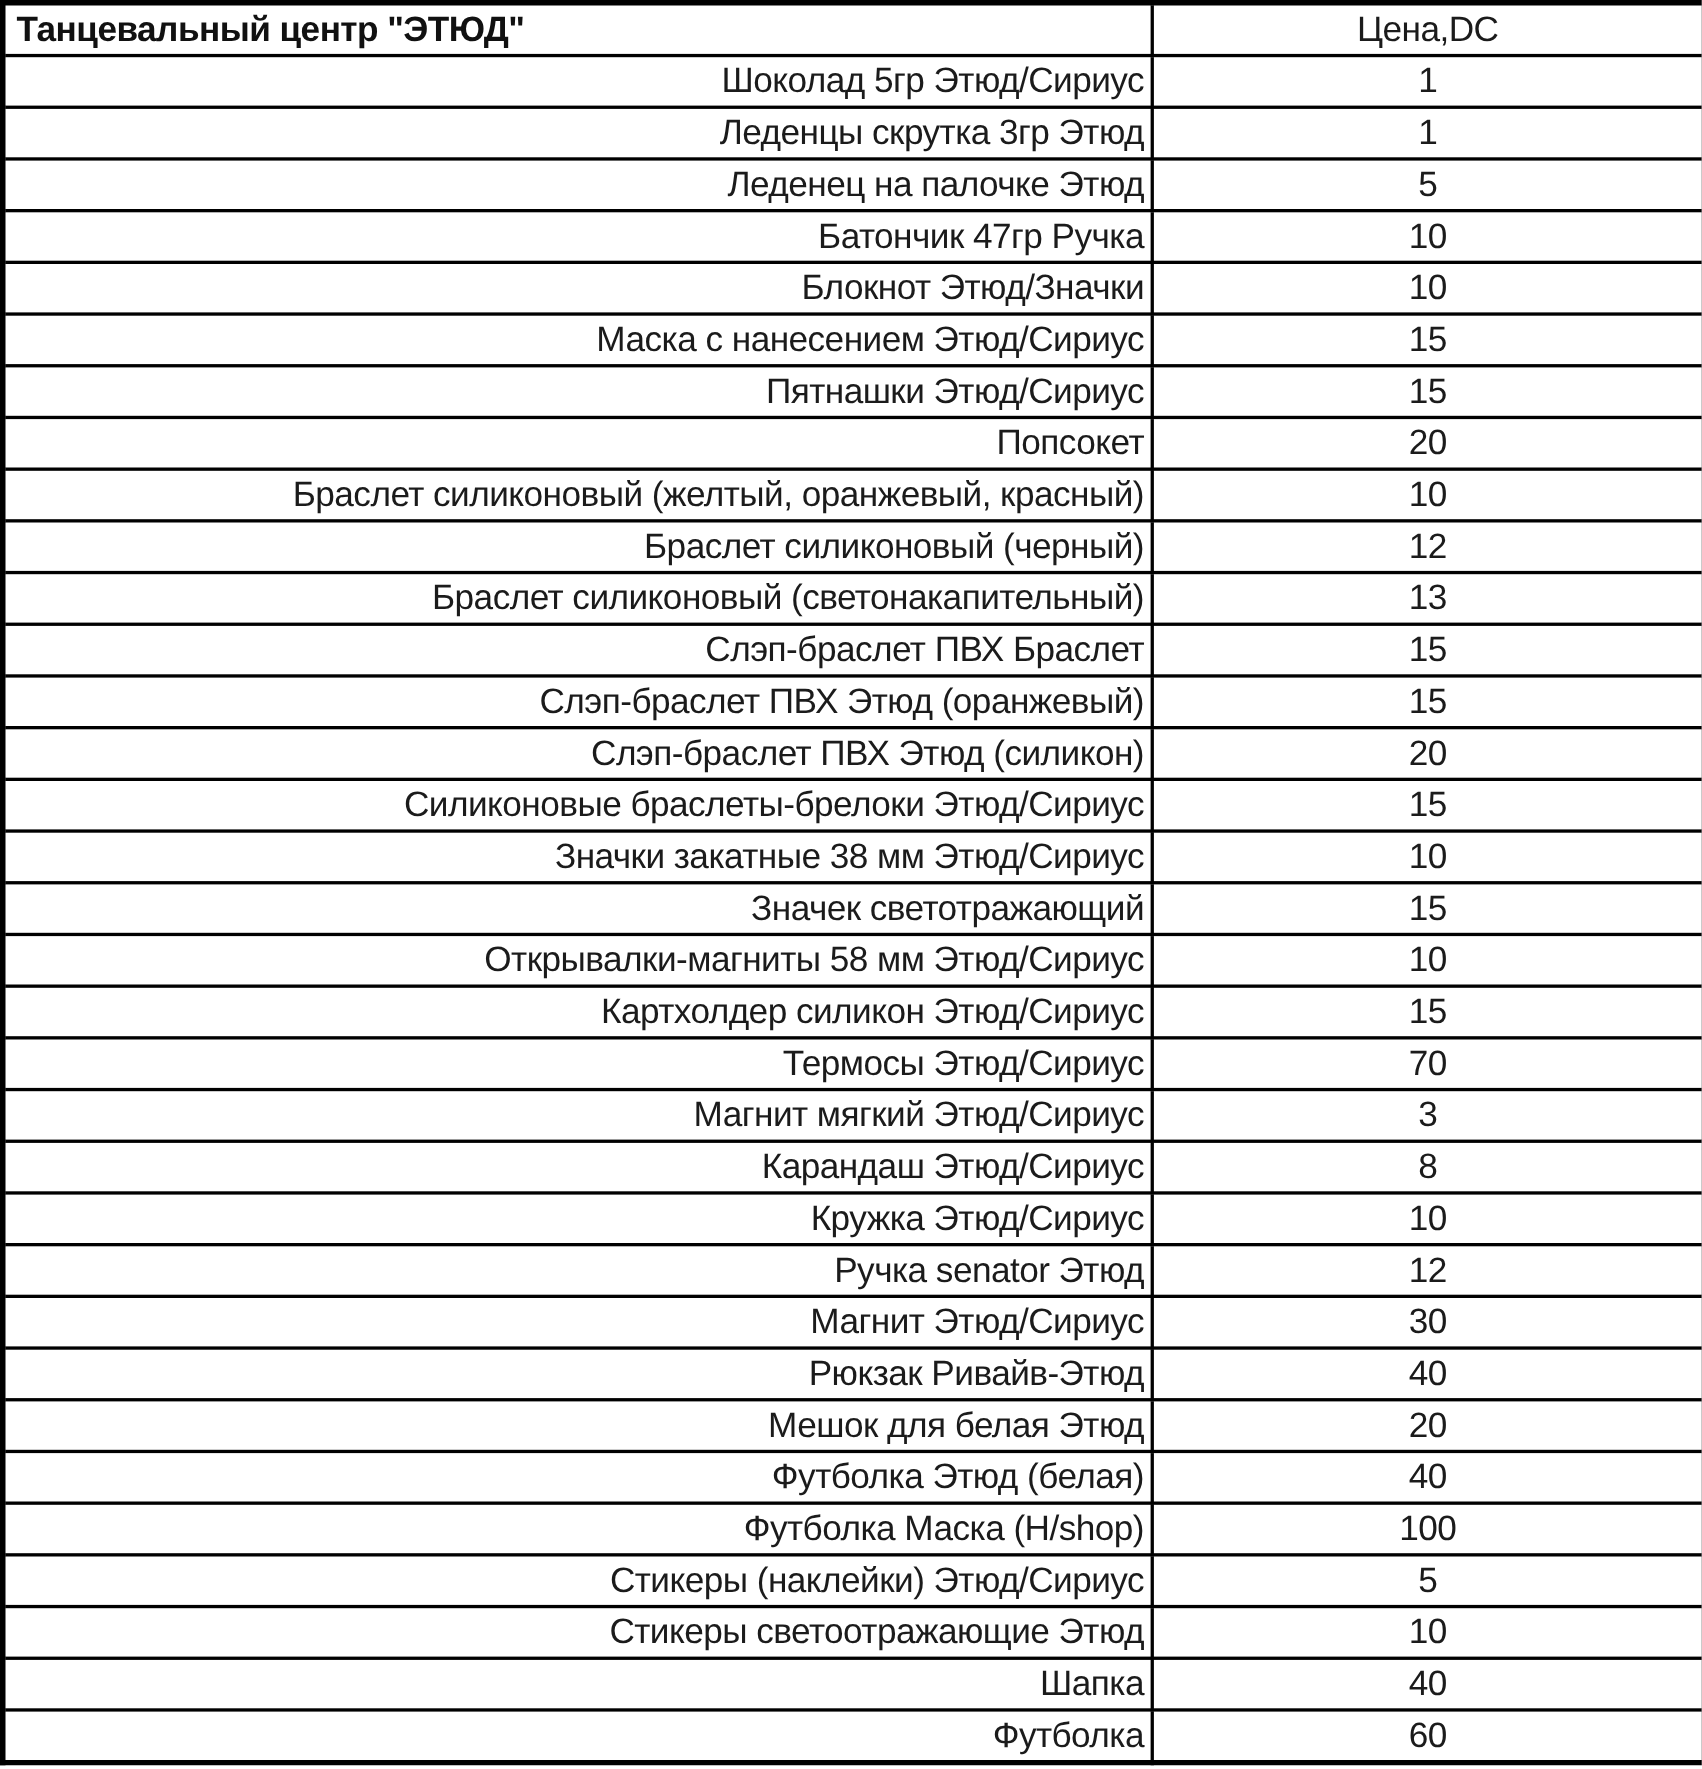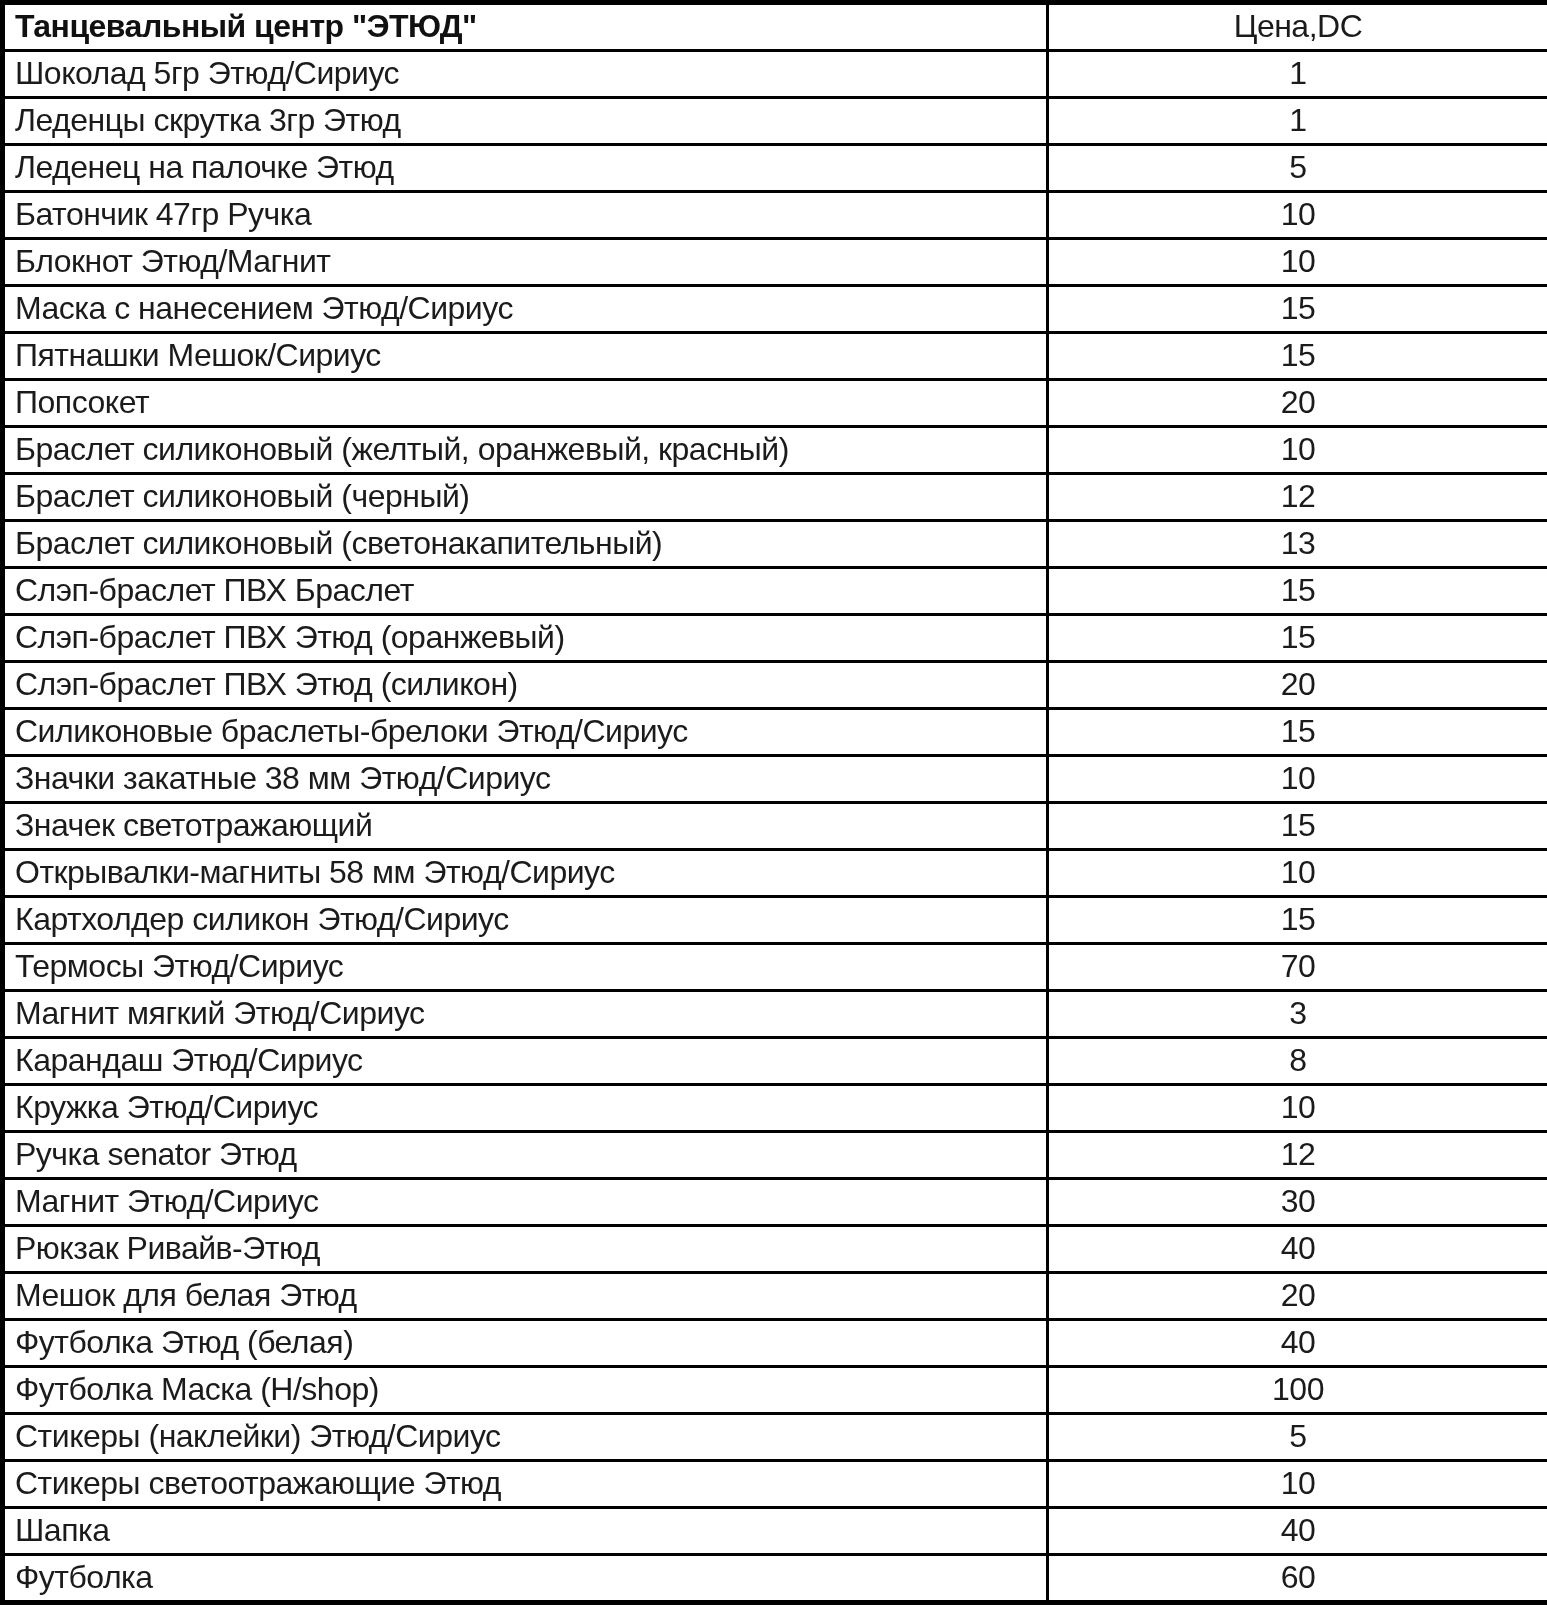--- a/index.html
+++ b/index.html
@@ -22,21 +22,21 @@
     box-sizing: content-box;
     font-size: 32px;
     line-height: 1.1;
     color: #1b1b1b;
     white-space: nowrap;
     overflow: hidden;
     vertical-align: middle;
     background: #ffffff;
   }
   .name-cell {
-    text-align: left;
+    text-align: right;
     padding: 0 6px 0 10px;
     font-weight: 400;
     letter-spacing: -0.5px;
   }
   th.title-cell {
     text-align: left;
     padding: 0 6px 0 10px;
     font-weight: 700;
     font-size: 32px;
     letter-spacing: -0.5px;
@@ -79,29 +79,29 @@
       </tr>
       <tr>
         <td class="name-cell">Леденец на палочке Этюд</td>
         <td class="price-cell">5</td>
       </tr>
       <tr>
         <td class="name-cell">Батончик 47гр Ручка</td>
         <td class="price-cell">10</td>
       </tr>
       <tr>
-        <td class="name-cell">Блокнот Этюд/Магнит</td>
+        <td class="name-cell">Блокнот Этюд/Значки</td>
         <td class="price-cell">10</td>
       </tr>
       <tr>
         <td class="name-cell">Маска с нанесением Этюд/Сириус</td>
         <td class="price-cell">15</td>
       </tr>
       <tr>
-        <td class="name-cell">Пятнашки Мешок/Сириус</td>
+        <td class="name-cell">Пятнашки Этюд/Сириус</td>
         <td class="price-cell">15</td>
       </tr>
       <tr>
         <td class="name-cell">Попсокет</td>
         <td class="price-cell">20</td>
       </tr>
       <tr>
         <td class="name-cell">Браслет силиконовый (желтый, оранжевый, красный)</td>
         <td class="price-cell">10</td>
       </tr>

